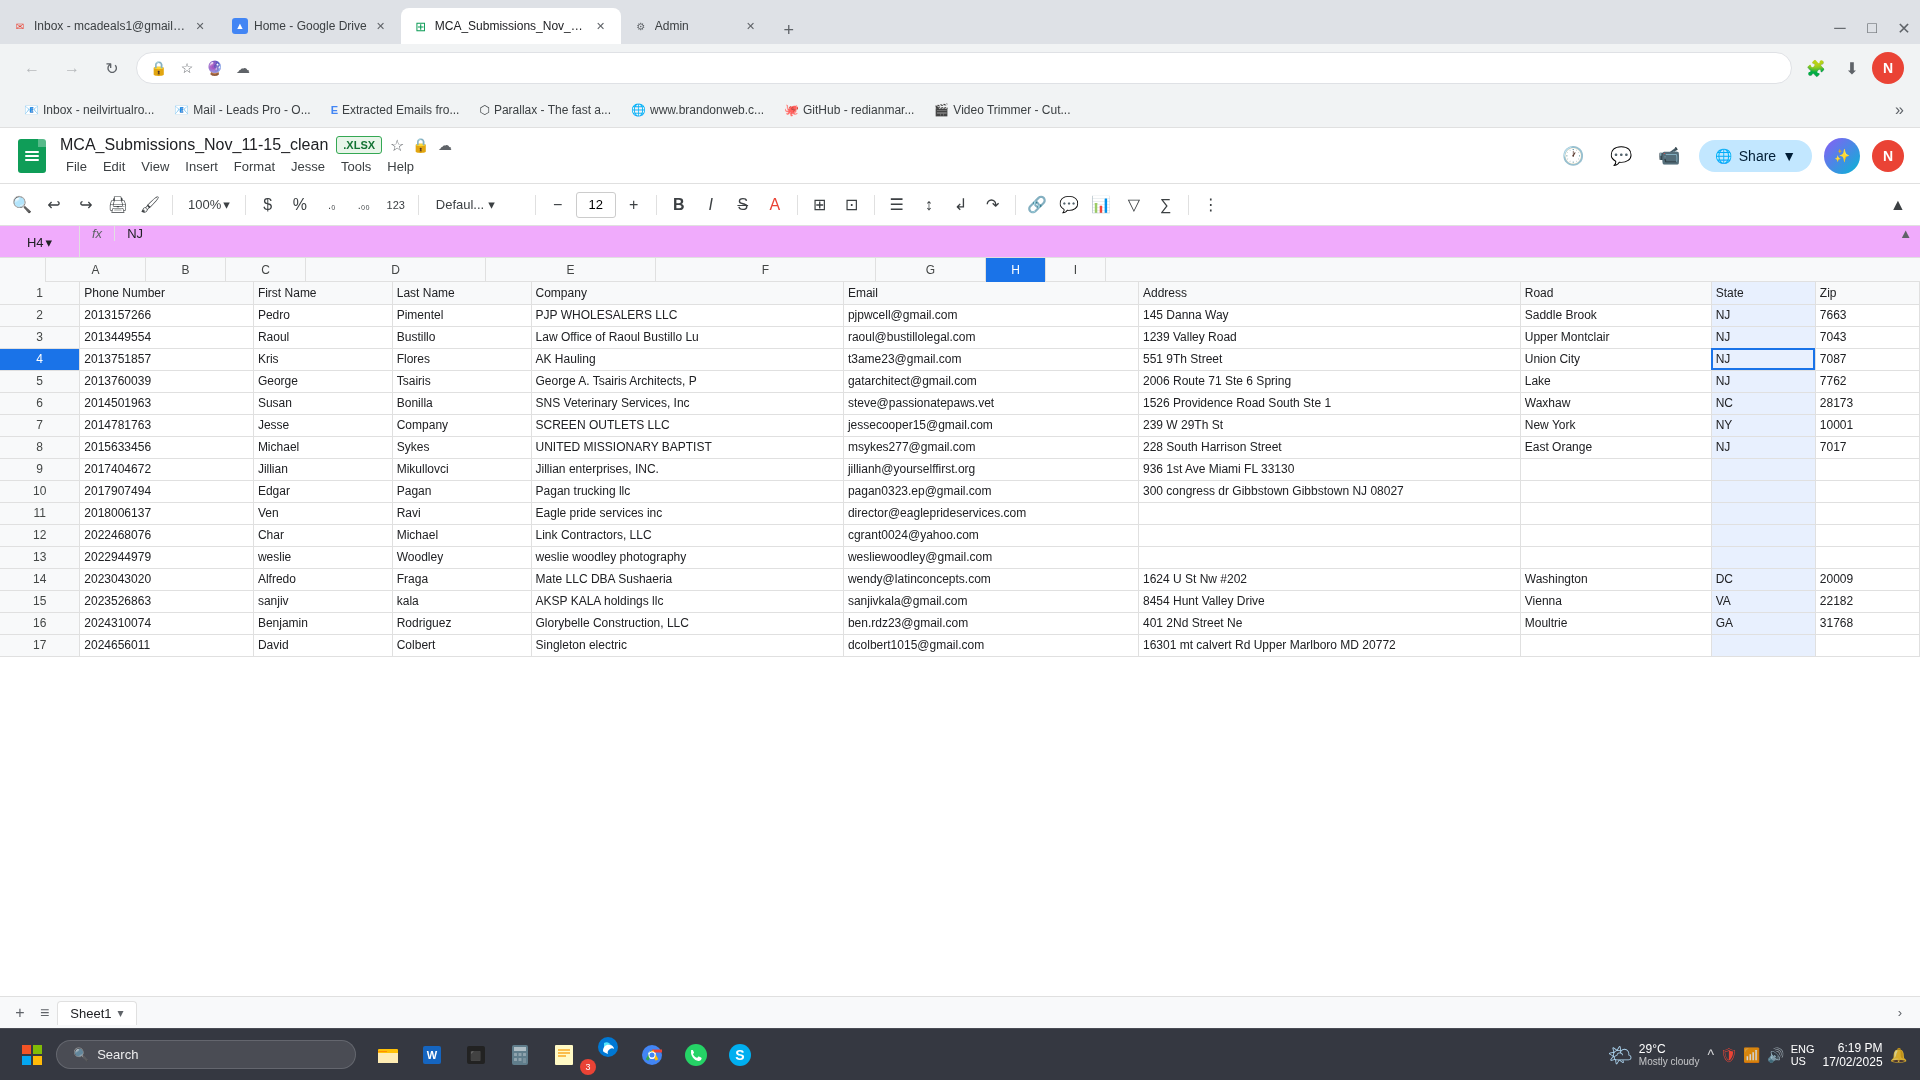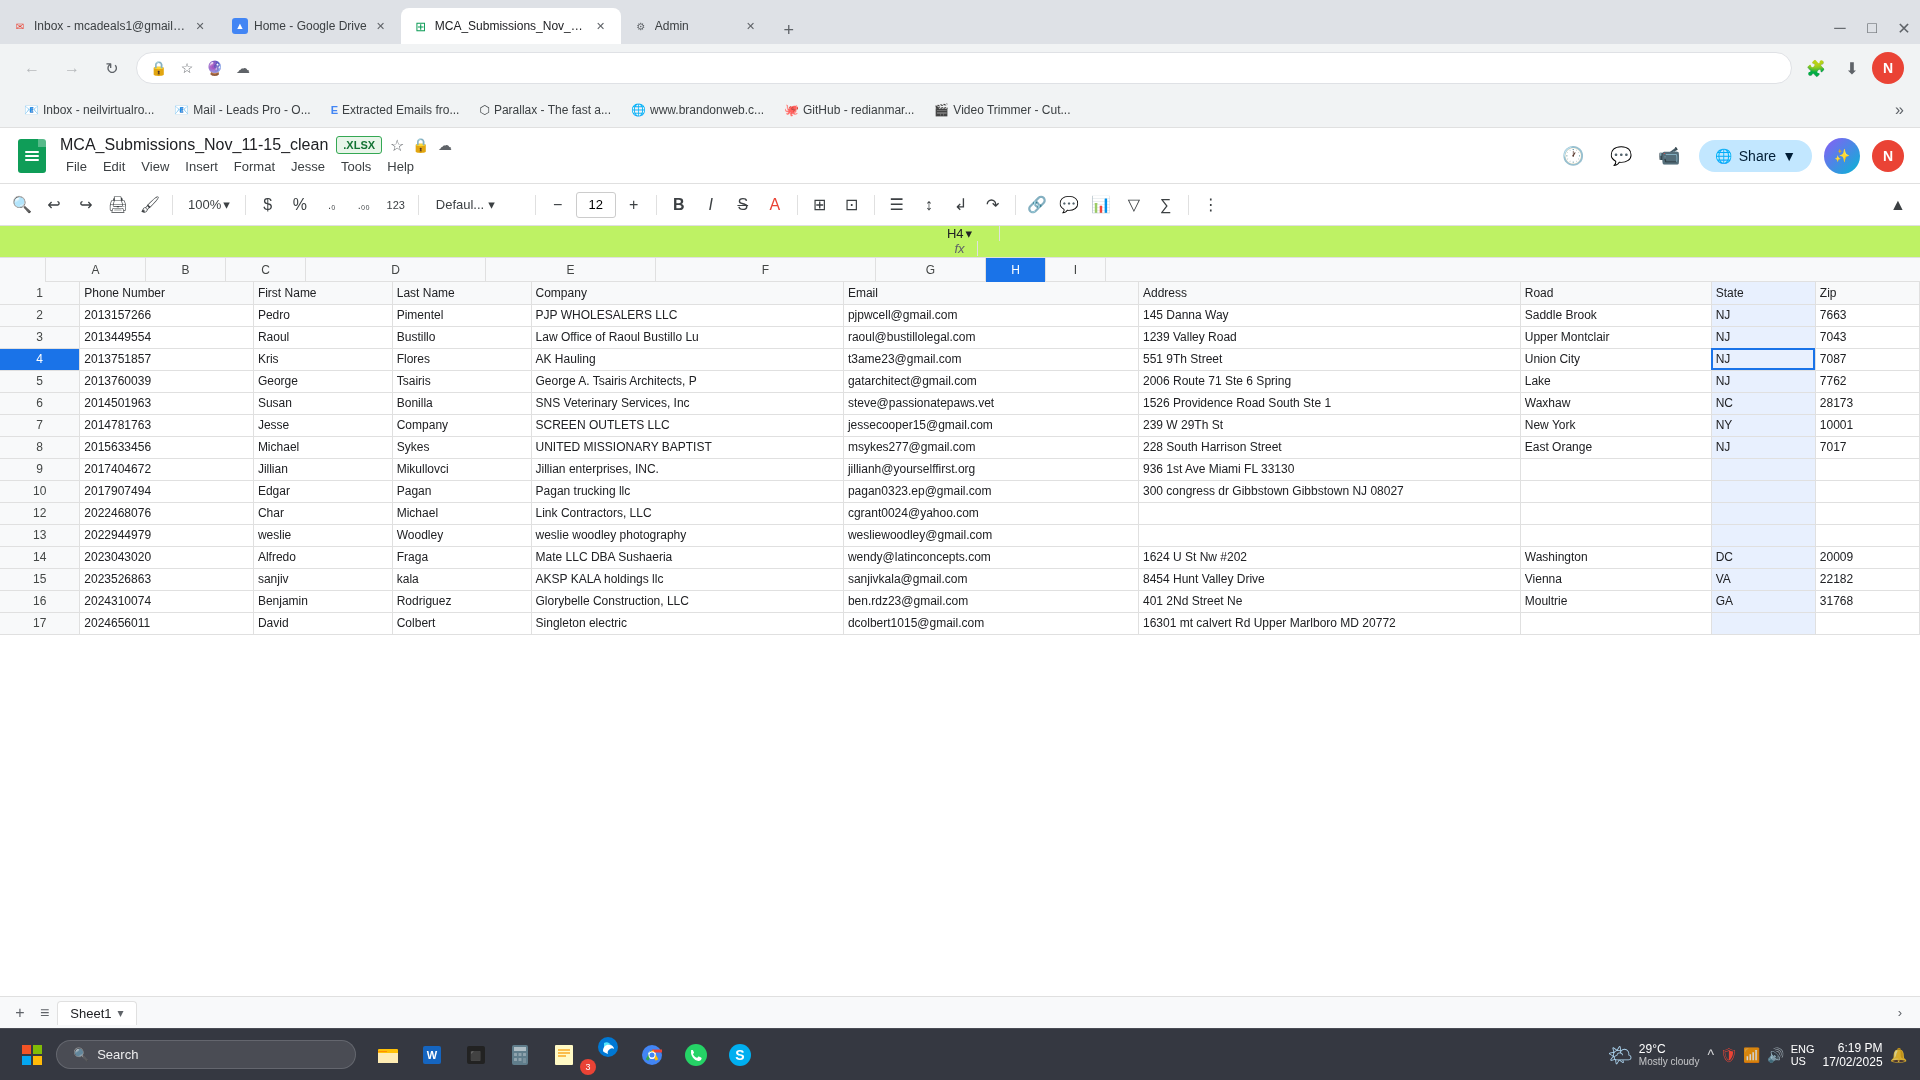--- a/index.html
+++ b/index.html
@@ -55,21 +55,21 @@
 
     
     .toolbar { display: flex; align-items: center; padding: 4px 8px; height: 42px; border-bottom: 1px solid #e0e0e0; gap: 4px; background: #fff; }
     .tb-btn { width: 28px; height: 28px; border-radius: 4px; display: flex; align-items: center; justify-content: center; cursor: pointer; color: #3c4043; font-size: 16px; border: none; background: none; }
     .tb-separator { width: 1px; height: 20px; background: #e0e0e0; margin: 0 4px; }
     .zoom-btn { display: flex; align-items: center; gap: 2px; padding: 2px 6px; border-radius: 4px; cursor: pointer; font-size: 13px; color: #3c4043; border: 1px solid transparent; }
     .font-size-box { width: 40px; height: 26px; border: 1px solid #ccc; border-radius: 3px; display: flex; align-items: center; justify-content: center; font-size: 13px; font-weight: 500; background: #fff; }
     .tb-font-btn { display: flex; align-items: center; padding: 2px 8px; border-radius: 4px; cursor: pointer; font-size: 13px; color: #3c4043; border: 1px solid transparent; min-width: 100px; gap: 4px; }
 
     
-    .formula-bar { display: flex; align-items: center; height: 32px; border-bottom: 1px solid #e0e0e0; background: #bef264; flex-direction: column; }
+    .formula-bar { display: flex; align-items: flex-start; height: 32px; border-bottom: 1px solid #e0e0e0; background: #f0abfc; }
     .cell-ref { width: 80px; height: 32px; border-right: 1px solid #e0e0e0; display: flex; align-items: center; justify-content: center; font-size: 13px; color: #202124; gap: 2px; cursor: pointer; }
     .formula-icon { padding: 0 12px; color: #5f6368; font-size: 13px; font-style: italic; cursor: pointer; border-right: 1px solid #e0e0e0; }
     .formula-content { flex: 1; padding: 0 12px; font-size: 13px; color: #202124; }
     .formula-expand { padding: 0 8px; color: #5f6368; cursor: pointer; }
 
     
     .spreadsheet-area { flex: 1; display: flex; flex-direction: column; overflow: hidden; position: relative; }
     
     
     .col-header-row { display: flex; height: 24px; border-bottom: 1px solid #e0e0e0; background: #f8f9fa; position: sticky; top: 0; z-index: 10; }
@@ -436,20 +436,32 @@
                 <td class="cell" title="Edgar" style="width: 80px; max-width: 80px;">Edgar</td>
                 <td class="cell" title="Pagan" style="width: 80px; max-width: 80px;">Pagan</td>
                 <td class="cell" title="Pagan trucking llc" style="width: 180px; max-width: 180px;">Pagan trucking llc</td>
                 <td class="cell" title="pagan0323.ep@gmail.com" style="width: 170px; max-width: 170px;">pagan0323.ep@gmail.com</td>
                 <td class="cell" title="300 congress dr Gibbstown Gibbstown NJ 08027" style="width: 220px; max-width: 220px;">300 congress dr Gibbstown Gibbstown NJ 08027</td>
                 <td class="cell" title="" style="width: 110px; max-width: 110px;"></td>
                 <td class="cell highlighted-col" title="" style="width: 60px; max-width: 60px;"></td>
                 <td class="cell" title="" style="width: 60px; max-width: 60px;"></td>
               </tr>
               <tr>
+                <td class="row-num">11</td>
+                <td class="cell" title="2018006137" style="width: 100px; max-width: 100px;">2018006137</td>
+                <td class="cell" title="Ven" style="width: 80px; max-width: 80px;">Ven</td>
+                <td class="cell" title="Ravi" style="width: 80px; max-width: 80px;">Ravi</td>
+                <td class="cell" title="Eagle pride services inc" style="width: 180px; max-width: 180px;">Eagle pride services inc</td>
+                <td class="cell" title="director@eagleprideservices.com" style="width: 170px; max-width: 170px;">director@eagleprideservices.com</td>
+                <td class="cell" title="" style="width: 220px; max-width: 220px;"></td>
+                <td class="cell" title="" style="width: 110px; max-width: 110px;"></td>
+                <td class="cell highlighted-col" title="" style="width: 60px; max-width: 60px;"></td>
+                <td class="cell" title="" style="width: 60px; max-width: 60px;"></td>
+              </tr>
+              <tr>
                 <td class="row-num">12</td>
                 <td class="cell" title="2022468076" style="width: 100px; max-width: 100px;">2022468076</td>
                 <td class="cell" title="Char" style="width: 80px; max-width: 80px;">Char</td>
                 <td class="cell" title="Michael" style="width: 80px; max-width: 80px;">Michael</td>
                 <td class="cell" title="Link Contractors, LLC" style="width: 180px; max-width: 180px;">Link Contractors, LLC</td>
                 <td class="cell" title="cgrant0024@yahoo.com" style="width: 170px; max-width: 170px;">cgrant0024@yahoo.com</td>
                 <td class="cell" title="" style="width: 220px; max-width: 220px;"></td>
                 <td class="cell" title="" style="width: 110px; max-width: 110px;"></td>
                 <td class="cell highlighted-col" title="" style="width: 60px; max-width: 60px;"></td>
                 <td class="cell" title="" style="width: 60px; max-width: 60px;"></td>

